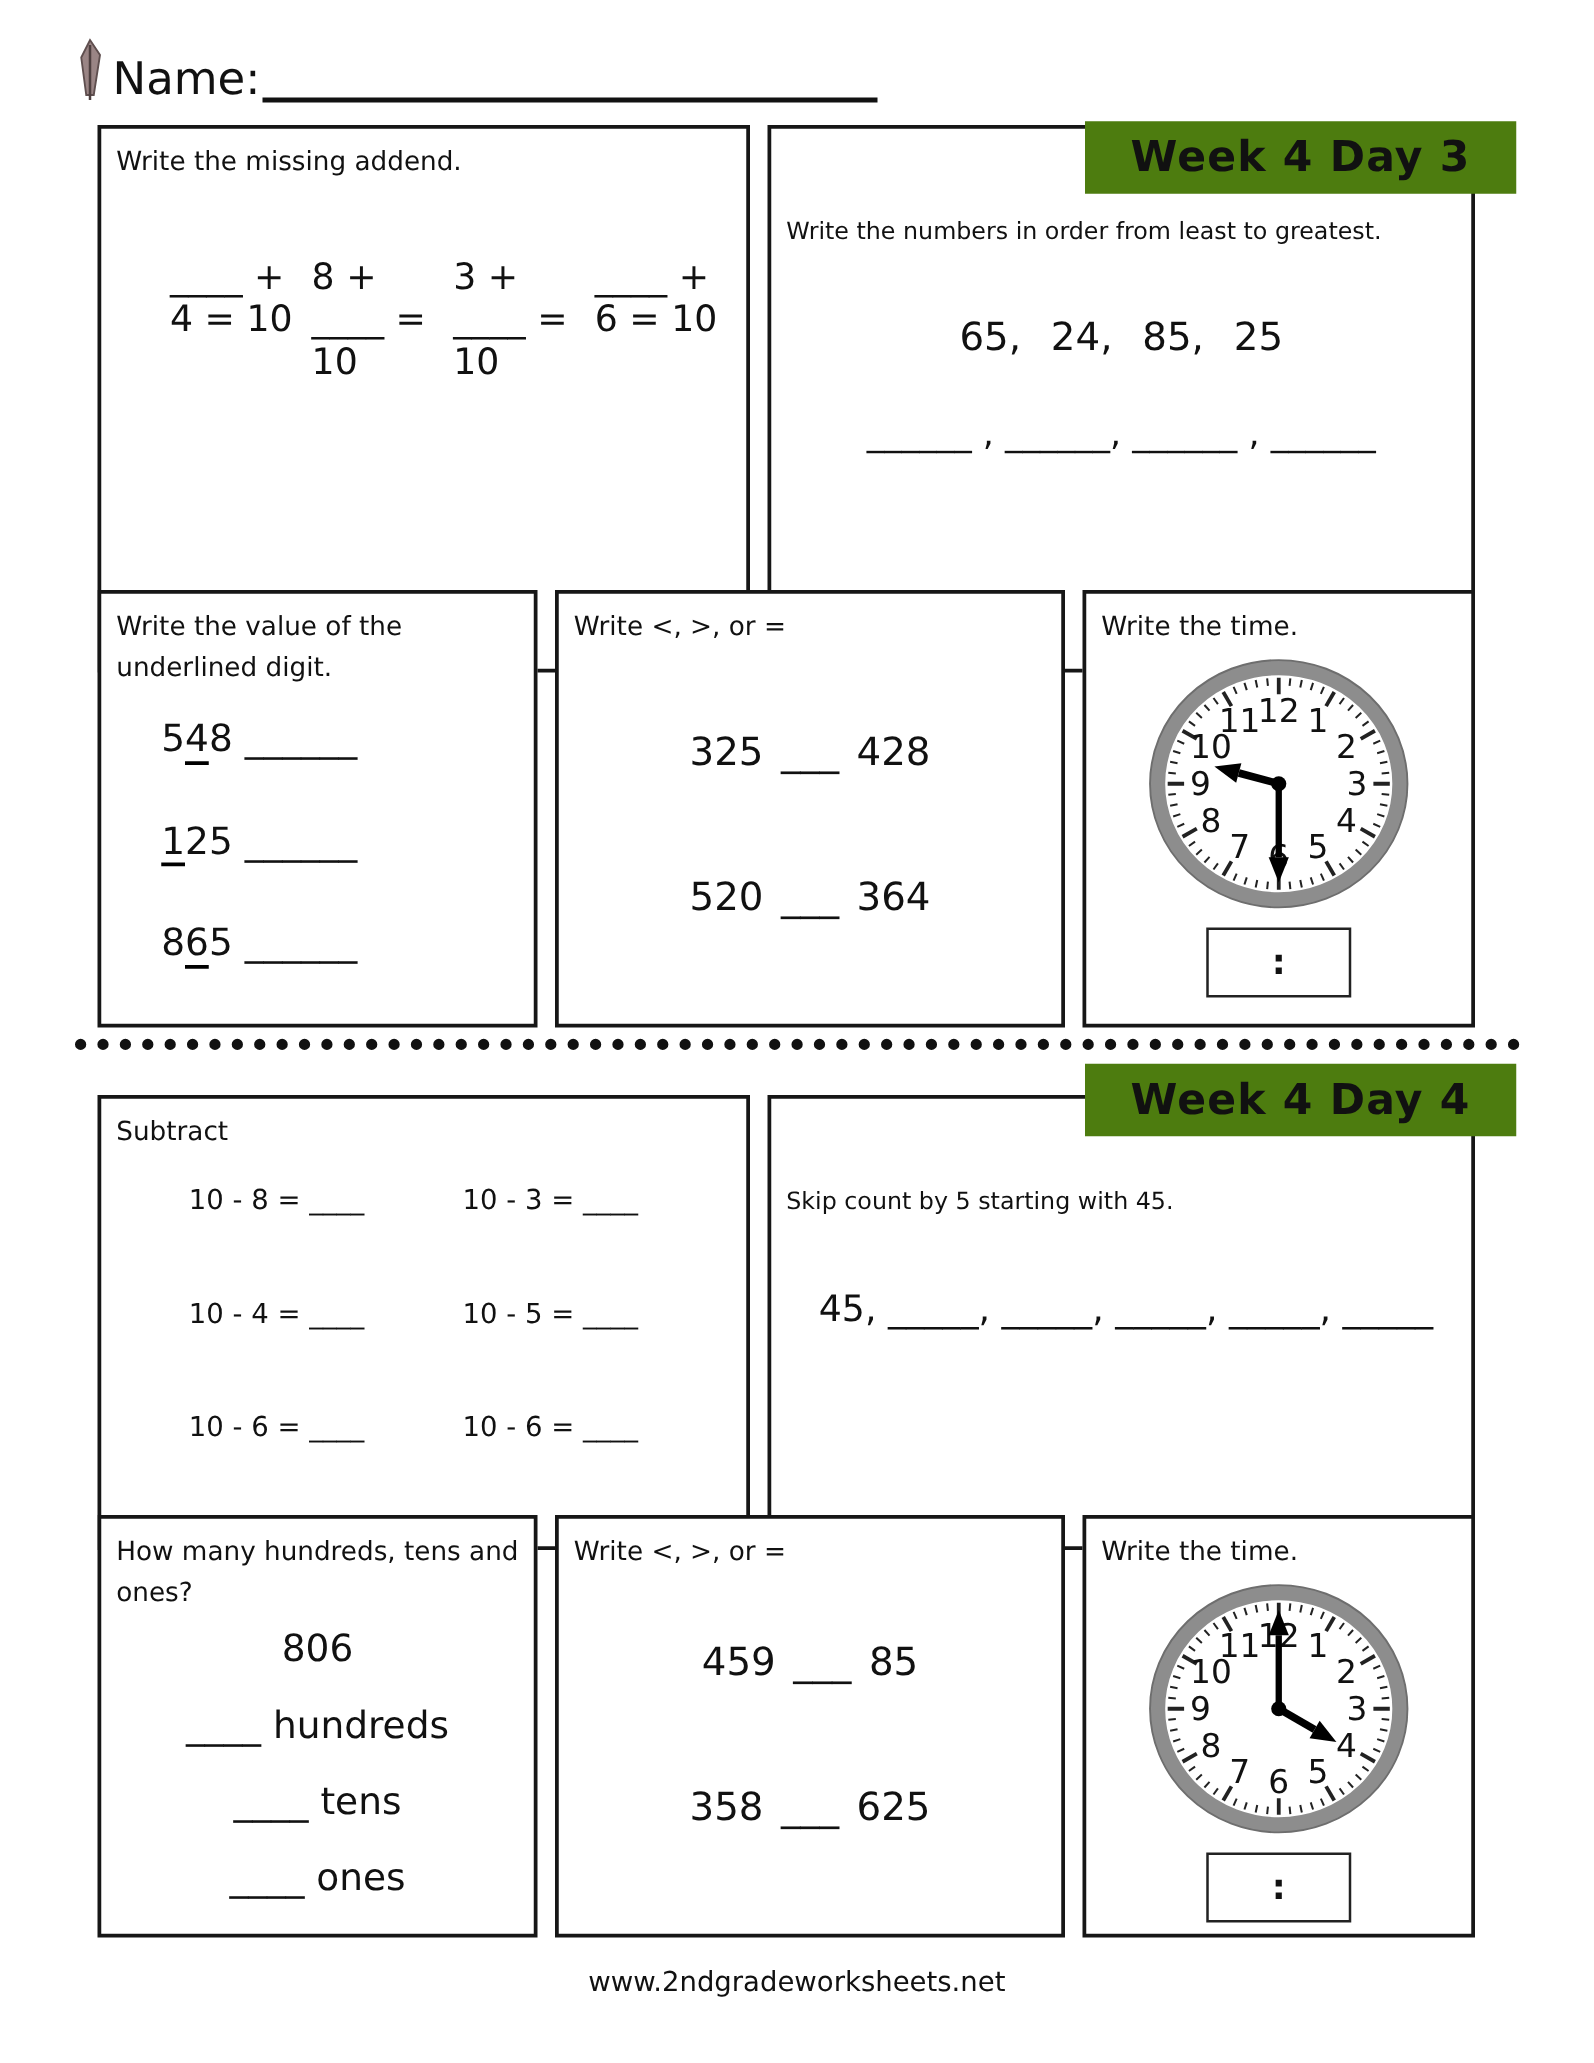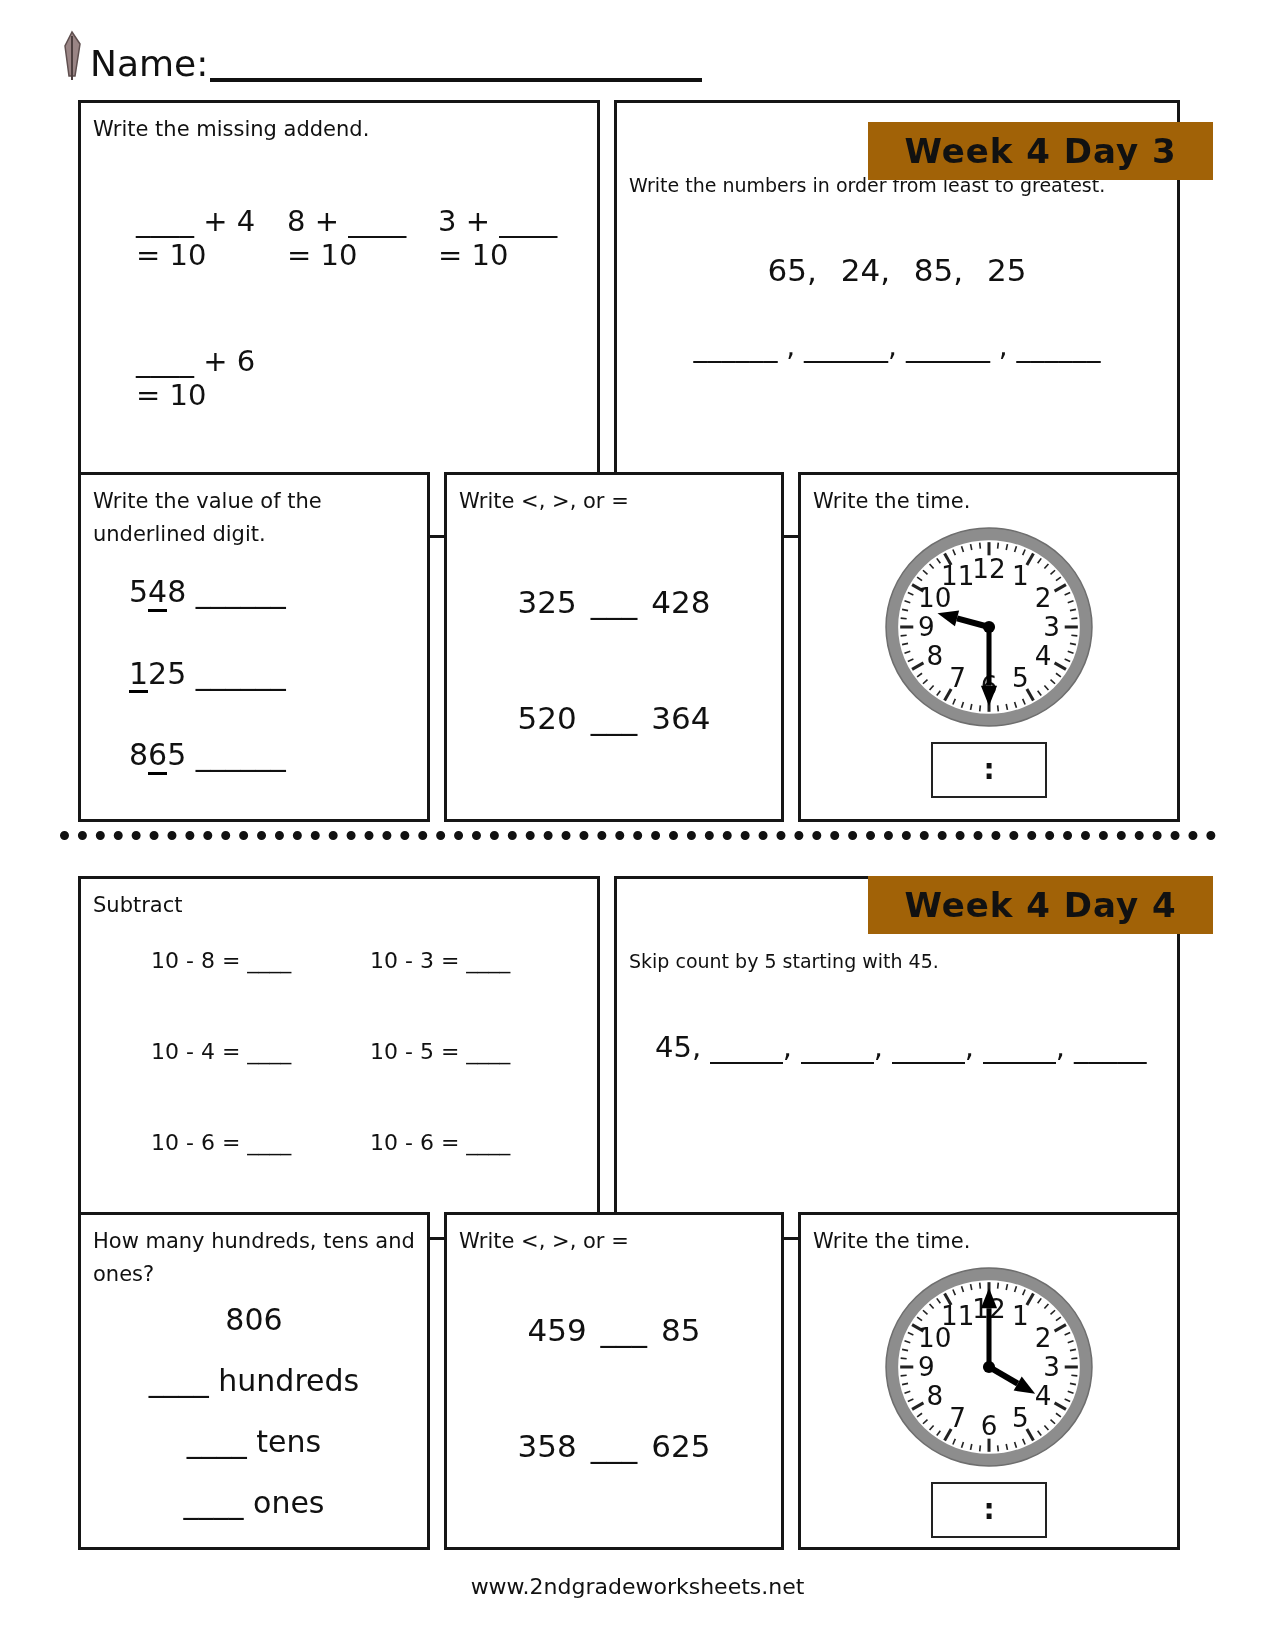--- a/index.html
+++ b/index.html
@@ -13,34 +13,34 @@
   .name-label{font-size:36px;line-height:1;}
   .name-line{display:inline-block;width:492px;border-bottom:4px solid #111;height:40px;margin-left:2px;}
   
   .trow{position:absolute;left:78px;width:1102px;display:flex;gap:14px;}
   .cell{border:3px solid #161616;background:#fff;box-sizing:border-box;position:relative;}
   #t1r1{top:100px;height:438px;}
   #t1r2{top:472px;height:350px;}
   #t2r1{top:876px;height:364px;border-radius:19px;}
   #t2r2{top:1212px;height:338px;}
   .w-left{width:522px;}  .w-right{flex:1;}
-  .w-c1{width:352px;} .w-c2{width:340px;} .w-c3{flex:1;}
+  .w-c1{width:352px;} .w-c2{width:408px;} .w-c3{flex:1;}
   
   .week-header{
-    position:absolute;left:868px;width:345px;height:58px;background:#a16207;
+    position:absolute;left:868px;width:345px;height:58px;background:#4d7c0f;
     display:flex;align-items:center;justify-content:center;
-    font-size:34px;font-weight:bold;z-index:3;letter-spacing:1px;margin-top:25px;
+    font-size:34px;font-weight:bold;z-index:3;letter-spacing:1px;
   }
   #wh3{top:97px;} #wh4{top:851px;}
   
   .prompt{font-size:21px;padding:10px 12px 0 12px;line-height:1.55;}
   .prompt.small{font-size:19px;}
   .below-header{margin-top:58px;}
   
-  .ma-grid{display:grid;grid-template-columns:1fr 1fr 1fr;margin:58px 8px 0 55px;row-gap:72px;font-size:29px;}
+  .ma-grid{display:grid;grid-template-columns:1fr 1fr 1fr 1fr;margin:58px 8px 0 55px;row-gap:72px;font-size:29px;}
   .order-numbers{text-align:center;font-size:31px;margin-top:52px;word-spacing:14px;}
   .order-blanks{text-align:center;font-size:28px;margin-top:42px;}
   .ud-list{margin:24px 0 0 48px;font-size:30px;}
   .ud-row + .ud-row{margin-top:44px;}
   .udl{display:inline-block;border-bottom:3px solid #000;padding-bottom:1px;line-height:1.05;}
   .cmp-list{margin-top:66px;text-align:center;font-size:31px;}
   .cmp-list .cmp-row + .cmp-row{margin-top:80px;}
   .cmp-row span{margin:0 7px;}
   .sub-grid{display:grid;grid-template-columns:1fr 1fr;margin:26px 8px 0 70px;row-gap:66px;font-size:22px;}
   .skip-line{font-size:29px;margin:54px 0 0 38px;}

